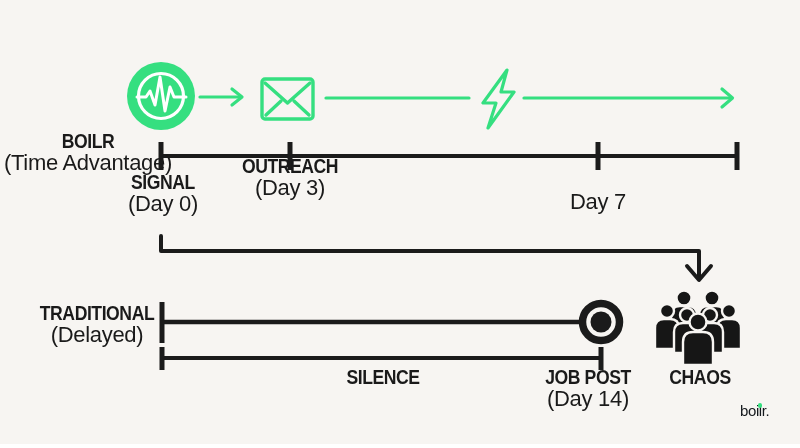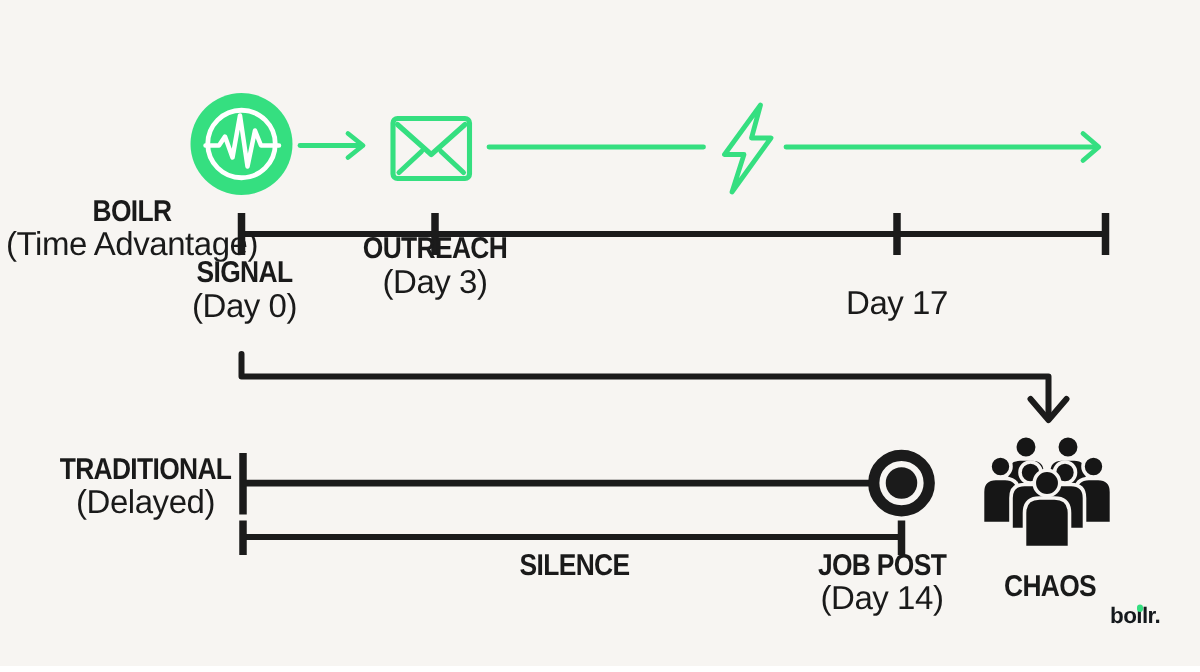--- a/index.html
+++ b/index.html
@@ -29,21 +29,21 @@
   }
   .lbl .sub{
     display:block;
     font-size:22px;
     line-height:1.12;
     letter-spacing:-0.3px;
   }
   .logo{
     position:absolute;
     left:740px;top:402px;
-    font-weight:bold;
+    font-weight:normal;
     font-size:15px;
     letter-spacing:-0.4px;
     color:#15191d;
   }
   .logo .i-dot{
     position:absolute;
     left:17.5px;top:1.2px;
     width:4.6px;height:4.6px;
     border-radius:50%;
     background:#35df80;
@@ -140,38 +140,38 @@
     <span class="main">SIGNAL</span>
     <span class="sub">(Day 0)</span>
   </div>
 
   <div class="lbl" style="left:290px;top:156px">
     <span class="main">OUTREACH</span>
     <span class="sub">(Day 3)</span>
   </div>
 
   <div class="lbl" style="left:598px;top:190px">
-    <span class="sub">Day 17</span>
+    <span class="sub">Day 7</span>
   </div>
 
   <div class="lbl" style="left:97px;top:303px">
     <span class="main">TRADITIONAL</span>
     <span class="sub">(Delayed)</span>
   </div>
 
   <div class="lbl" style="left:383px;top:367px">
     <span class="main">SILENCE</span>
   </div>
 
   <div class="lbl" style="left:588px;top:367px">
     <span class="main">JOB POST</span>
     <span class="sub">(Day 14)</span>
   </div>
 
-  <div class="lbl" style="left:700px;top:381px">
+  <div class="lbl" style="left:700px;top:367px">
     <span class="main">CHAOS</span>
   </div>
 
   <div class="logo">
     <span>boilr.</span>
     <span class="i-dot"></span>
   </div>
 
 </div>
 

